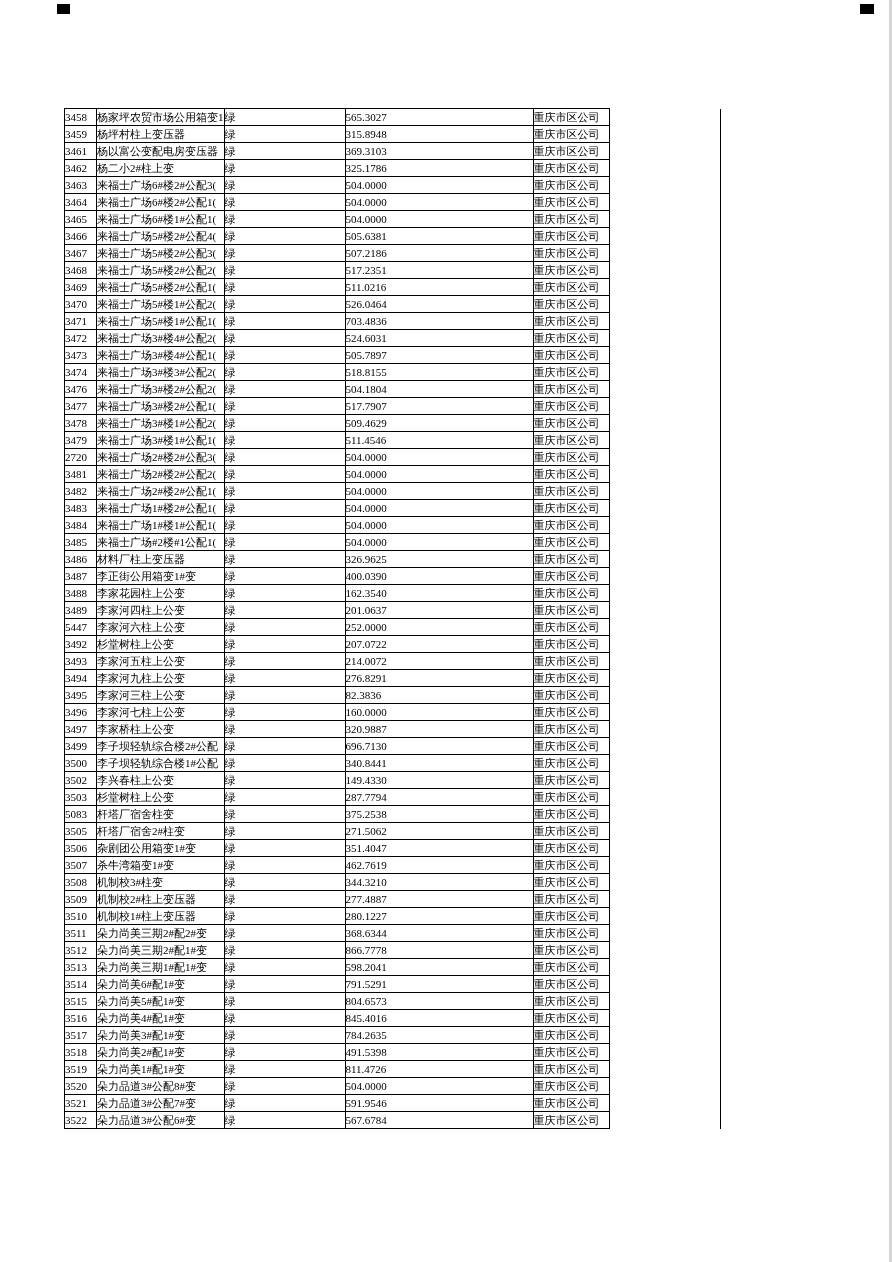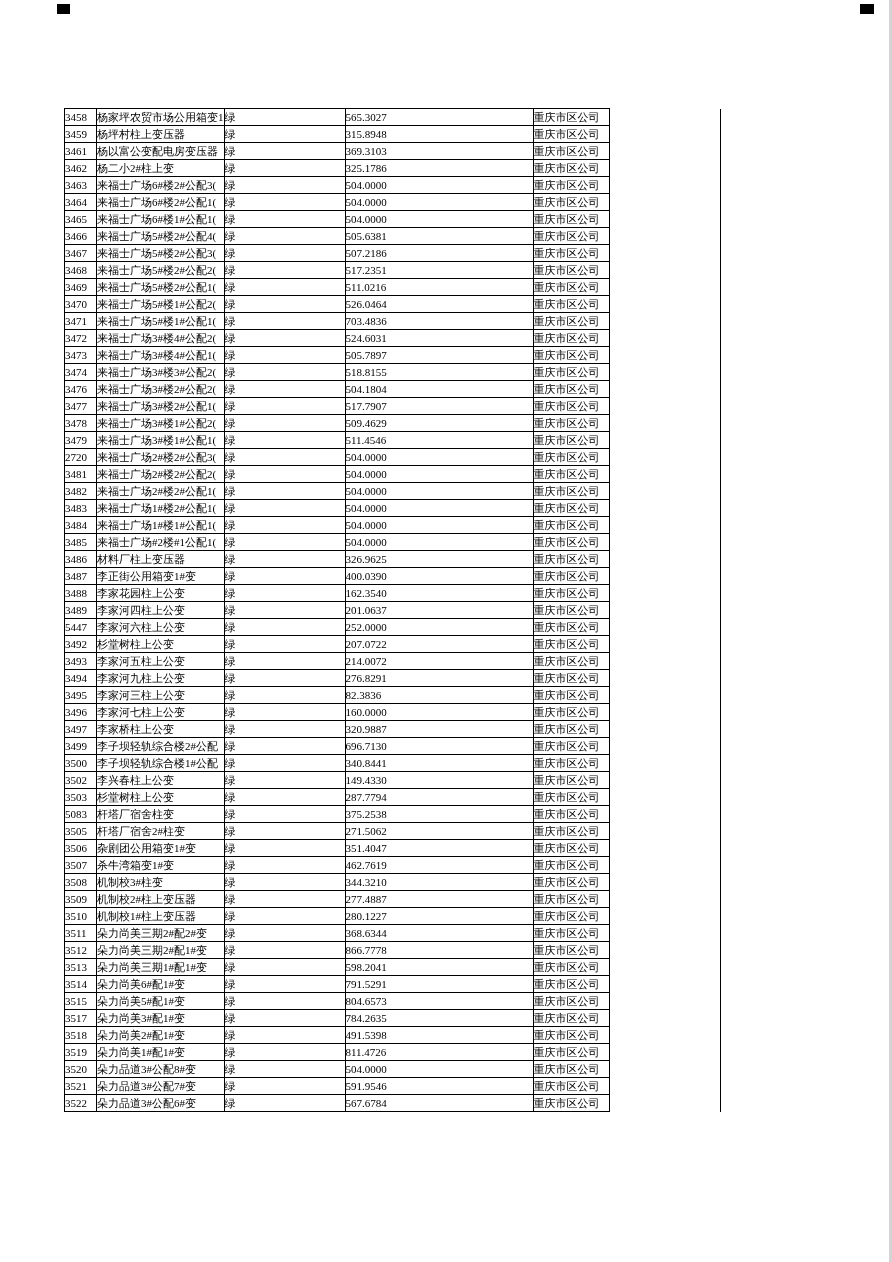--- a/index.html
+++ b/index.html
@@ -489,20 +489,28 @@
       </tr>
       <tr>
         <td class="c-id">3515</td>
         <td class="c-name">朵力尚美5#配1#变</td>
         <td class="c-status">绿</td>
         <td class="c-value">804.6573</td>
         <td class="c-company">重庆市区公司</td>
         <td class="c-filler"></td>
       </tr>
       <tr>
+        <td class="c-id">3516</td>
+        <td class="c-name">朵力尚美4#配1#变</td>
+        <td class="c-status">绿</td>
+        <td class="c-value">845.4016</td>
+        <td class="c-company">重庆市区公司</td>
+        <td class="c-filler"></td>
+      </tr>
+      <tr>
         <td class="c-id">3517</td>
         <td class="c-name">朵力尚美3#配1#变</td>
         <td class="c-status">绿</td>
         <td class="c-value">784.2635</td>
         <td class="c-company">重庆市区公司</td>
         <td class="c-filler"></td>
       </tr>
       <tr>
         <td class="c-id">3518</td>
         <td class="c-name">朵力尚美2#配1#变</td>

